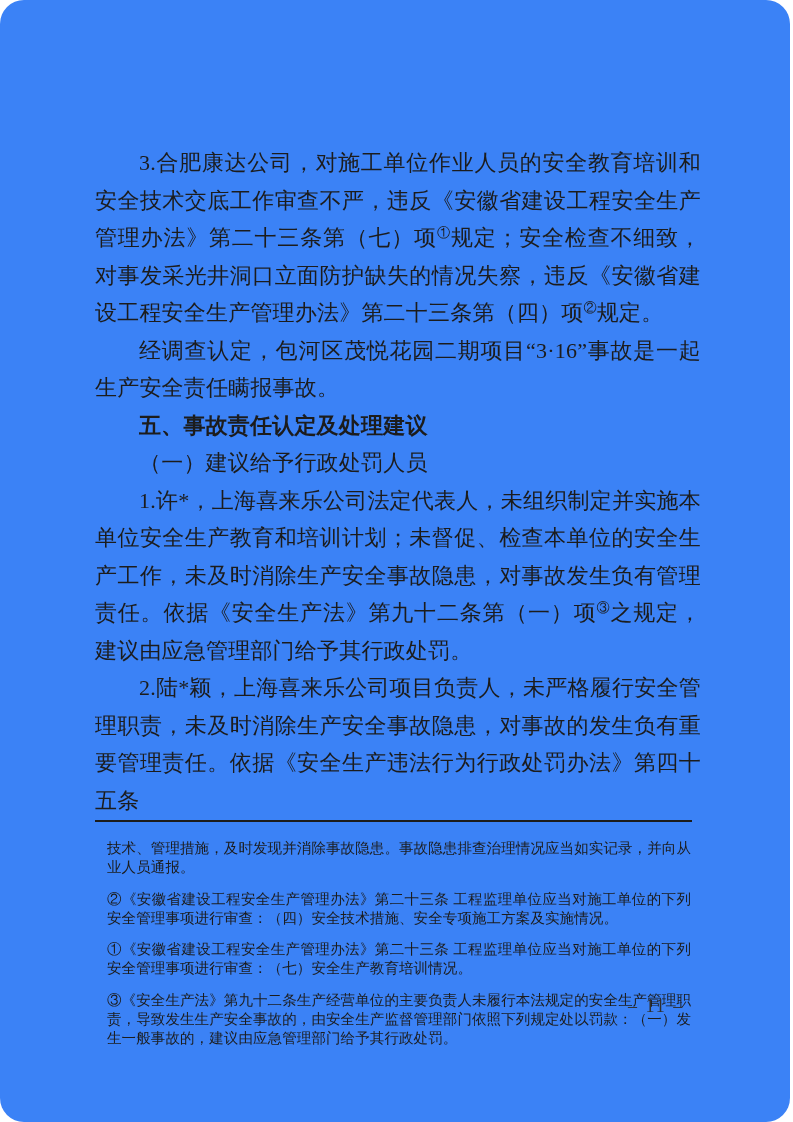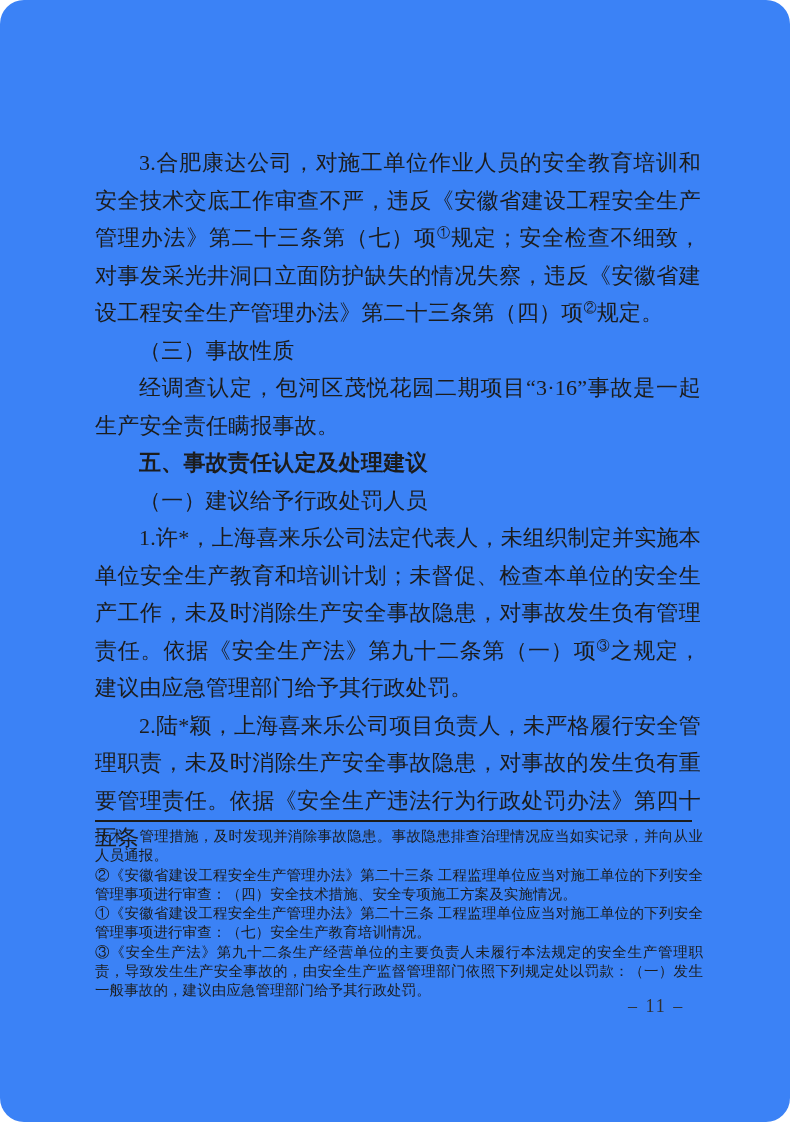--- a/index.html
+++ b/index.html
@@ -49,21 +49,21 @@
     height: 2px;
     background: #1c1c1c;
   }
   .footnotes {
     position: absolute;
     left: 95px;
     top: 827px;
     width: 608px;
   }
   .footnotes p {
-    margin: 0;
+    margin: 12px;
     font-size: 14.5px;
     line-height: 19.3px;
     text-align: justify;
     letter-spacing: 0.1px;
   }
   .page-number {
     position: absolute;
     left: 628px;
     top: 996px;
     font-size: 18px;
@@ -72,21 +72,20 @@
     white-space: pre;
   }
 </style>
 </head>
 <body>
 
 <div class="page">
 
   <div class="content">
     <p class="par par-body">3.合肥康达公司，对施工单位作业人员的安全教育培训和安全技术交底工作审查不严，违反《安徽省建设工程安全生产管理办法》第二十三条第（七）项<sup>①</sup>规定；安全检查不细致，对事发采光井洞口立面防护缺失的情况失察，违反《安徽省建设工程安全生产管理办法》第二十三条第（四）项<sup>②</sup>规定。</p>
-    <p class="par">（三）事故性质</p>
     <p class="par">经调查认定，包河区茂悦花园二期项目“3·16”事故是一起生产安全责任瞒报事故。</p>
     <p class="par par-heading">五、事故责任认定及处理建议</p>
     <p class="par">（一）建议给予行政处罚人员</p>
     <p class="par par-body">1.许*，上海喜来乐公司法定代表人，未组织制定并实施本单位安全生产教育和培训计划；未督促、检查本单位的安全生产工作，未及时消除生产安全事故隐患，对事故发生负有管理责任。依据《安全生产法》第九十二条第（一）项<sup>③</sup>之规定，建议由应急管理部门给予其行政处罚。</p>
     <p class="par par-body">2.陆*颖，上海喜来乐公司项目负责人，未严格履行安全管理职责，未及时消除生产安全事故隐患，对事故的发生负有重要管理责任。依据《安全生产违法行为行政处罚办法》第四十五条</p>
   </div>
 
   <div class="fn-rule"></div>
 
   <div class="footnotes">

